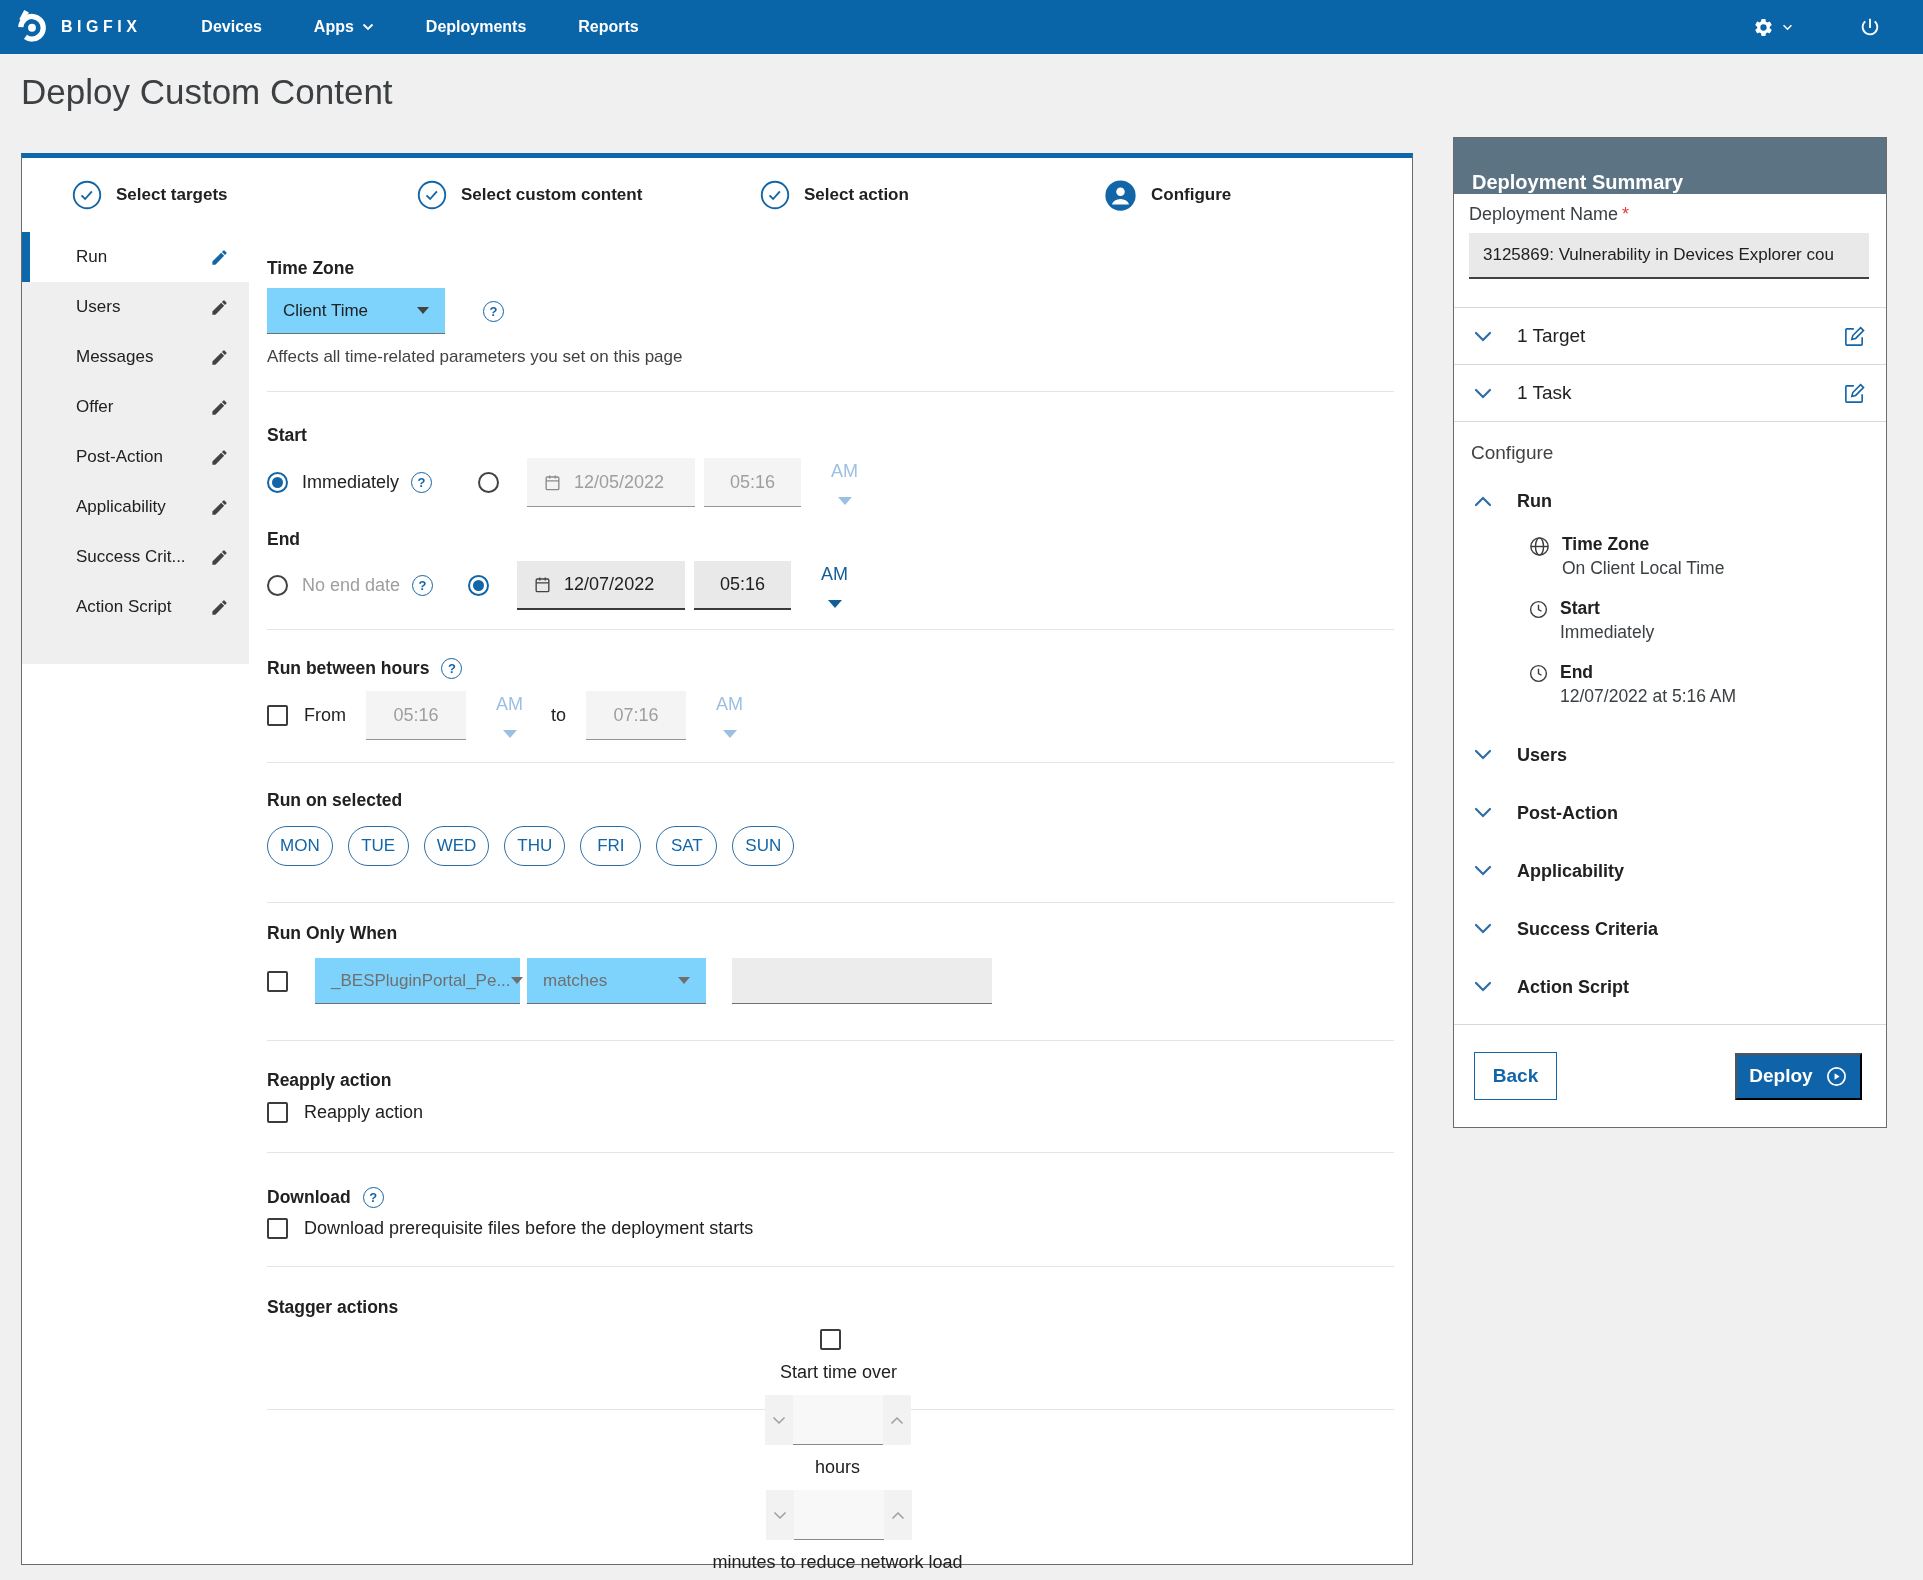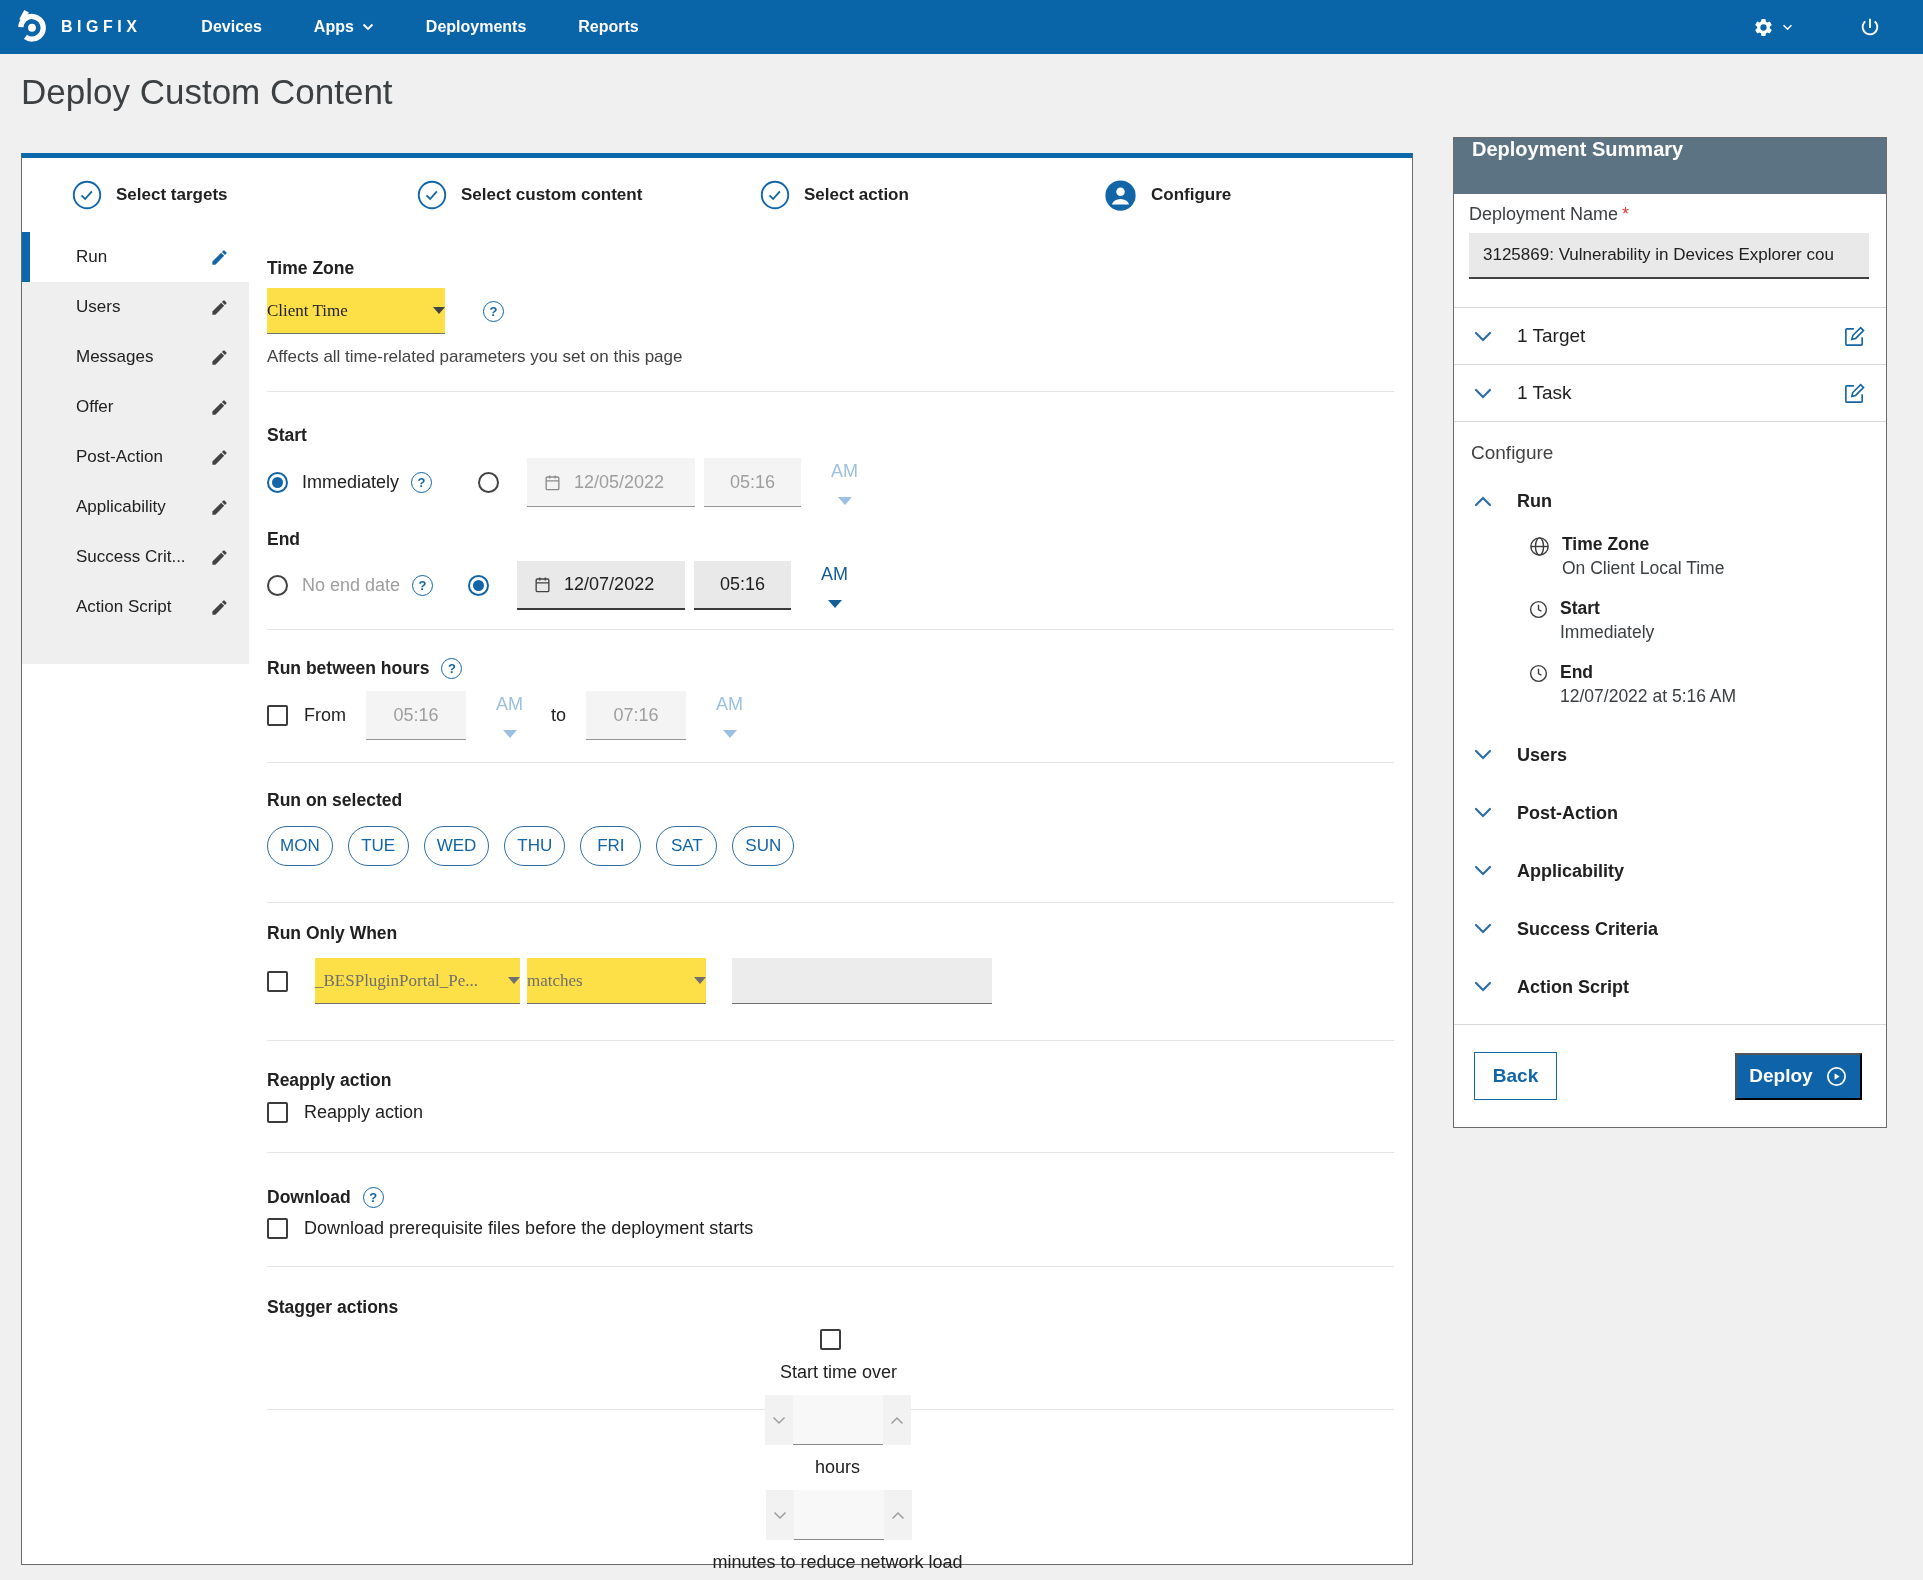--- a/index.html
+++ b/index.html
@@ -42,22 +42,22 @@
   .sitem.active { background:#fff; border-left:8px solid #0d67ab; padding-left:46px; }
   .sfiller { height:32px; background:#efefef; }
   
   .form { position:absolute; left:245px; top:74px; width:1127px; }
   .sec { border-bottom:1px solid #e4e4e4; position:relative; }
   .lbl { font-weight:bold; font-size:17.5px; color:#212121; display:flex; align-items:center; gap:12px; }
   .hint { font-size:17px; color:#424242; }
   .mut { color:#9e9e9e; }
   .rowflex { display:flex; align-items:center; }
   .ddl {
-    background:#fde047; border-bottom:1px solid #707070; height:46px;
-    display:flex; align-items:center; padding:0 0; font-size:17px; color:#212121; cursor:pointer;font-family:Liberation Serif, serif;
+    background:#7dd3fc; border-bottom:1px solid #707070; height:46px;
+    display:flex; align-items:center; padding:0 16px; font-size:17px; color:#212121; cursor:pointer;
   }
   .ddl.dis { color:#6f6f6f; cursor:default; }
   .car { width:0; height:0; border-left:6px solid transparent; border-right:6px solid transparent;
          border-top:7px solid #424242; margin-left:auto; }
   .hlp {
     width:21px; height:21px; border-radius:50%; border:1.6px solid #1265a7; color:#1265a7;
     font-size:13px; font-weight:bold; display:inline-flex; align-items:center; justify-content:center;
     flex:none; cursor:pointer;
   }
   .hlp::before { content:"?"; }
@@ -94,21 +94,21 @@
   .s6 { height:138px; padding-top:25px; }
   .s7 { height:112px; padding-top:29px; }
   .s8 { height:114px; padding-top:34px; }
   .s9 { height:143px; padding-top:30px; }
   
   .summary {
     position:absolute; left:1453px; top:137px; width:434px; height:991px;
     background:#fff; border:1px solid #6b6b6b;
   }
   .sumhead { height:56px; background:#5c7384; color:#fff; font-size:20px; font-weight:bold;
-             display:flex; align-items:flex-start; padding-left:18px; }
+             display:flex; align-items:flex-end; padding-left:18px; }
   .sumname { padding:10px 17px 12px 15px; }
   .snlabel { font-size:18px; color:#3c4043; }
   .req { color:#e53935; margin-left:4px; }
   .snfield {
     margin-top:8px; height:46px; background:#e9e9e9; border-bottom:2px solid #424242;
     display:flex; align-items:center; padding:0 14px; font-size:17px; color:#212121;
     white-space:nowrap; overflow:hidden; cursor:text;
   }
   .sumsep { border-top:1px solid #d8d8d8; margin-top:16px; }
   .sumrow { height:57px; display:flex; align-items:center; padding:0 20px; border-bottom:1px solid #d8d8d8; }

